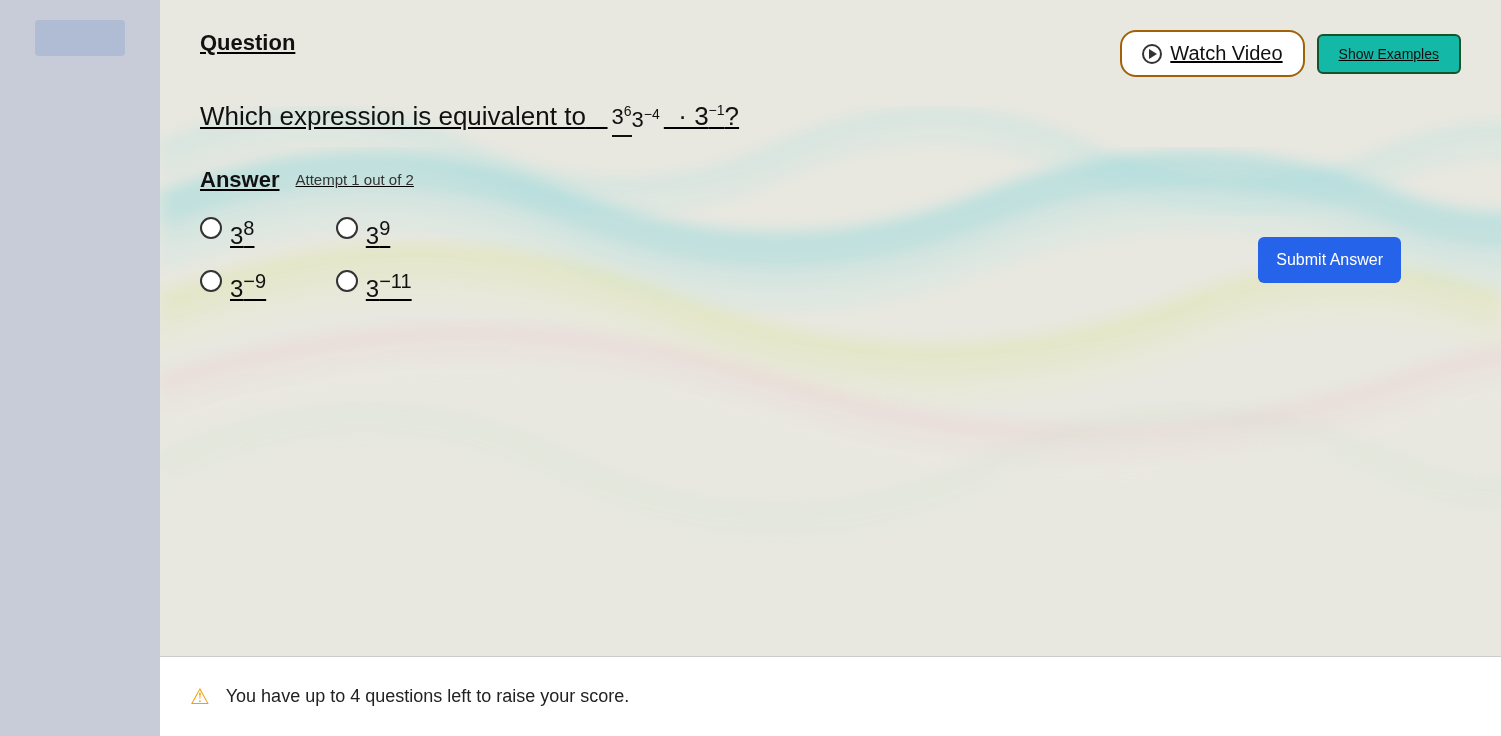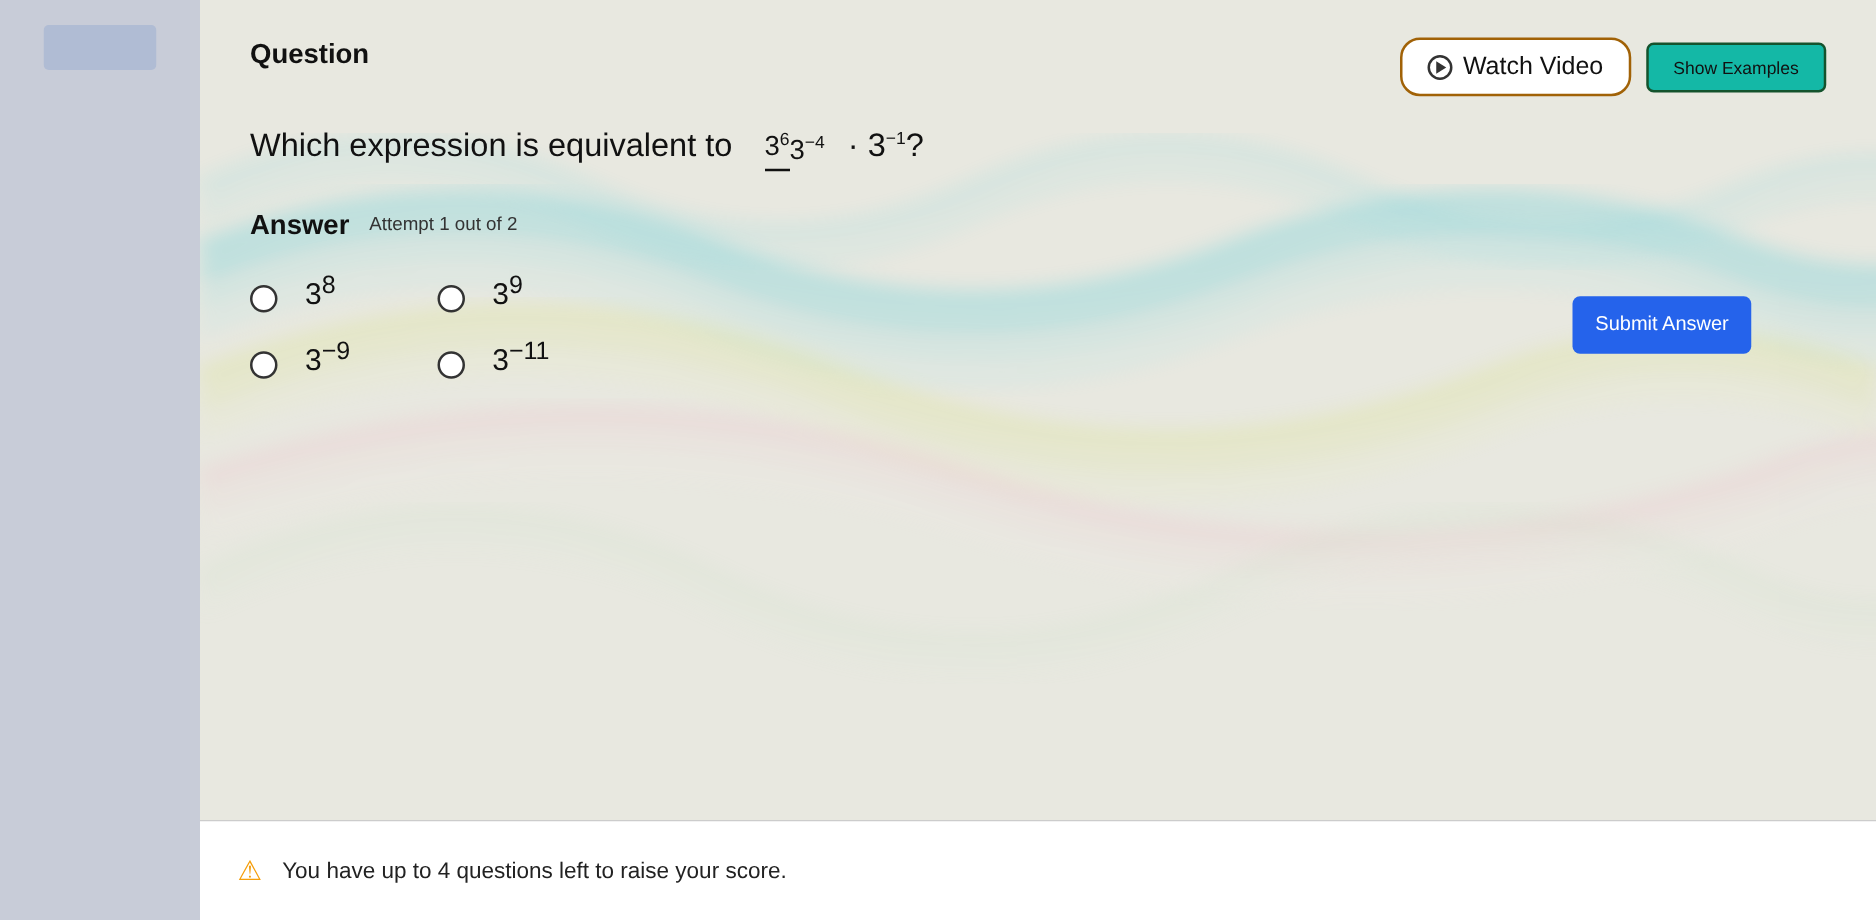--- a/index.html
+++ b/index.html
@@ -28,20 +28,21 @@
       border-radius: 4px;
       margin: 20px auto 0;
     }
 
     .main-content {
       flex: 1;
       position: relative;
       background: transparent;
       display: flex;
       flex-direction: column;
+      text-decoration: underline;
     }
 
     
     .wavy-bg {
       position: absolute;
       top: 0; left: 0; right: 0; bottom: 80px;
       overflow: hidden;
       background: #e8e8e0;
     }
 
@@ -177,22 +178,22 @@
 
     .options-grid {
       display: grid;
       grid-template-columns: 1fr 1fr;
       gap: 20px 60px;
       max-width: 700px;
     }
 
     .option-item {
       display: flex;
-      align-items: flex-end;
-      gap: 22px;
+      align-items: flex-start;
+      gap: 8px;
       font-size: 24px;
       color: #111;
       cursor: pointer;
     }
 
     .radio-circle {
       width: 22px;
       height: 22px;
       border: 2px solid #333;
       border-radius: 50%;

